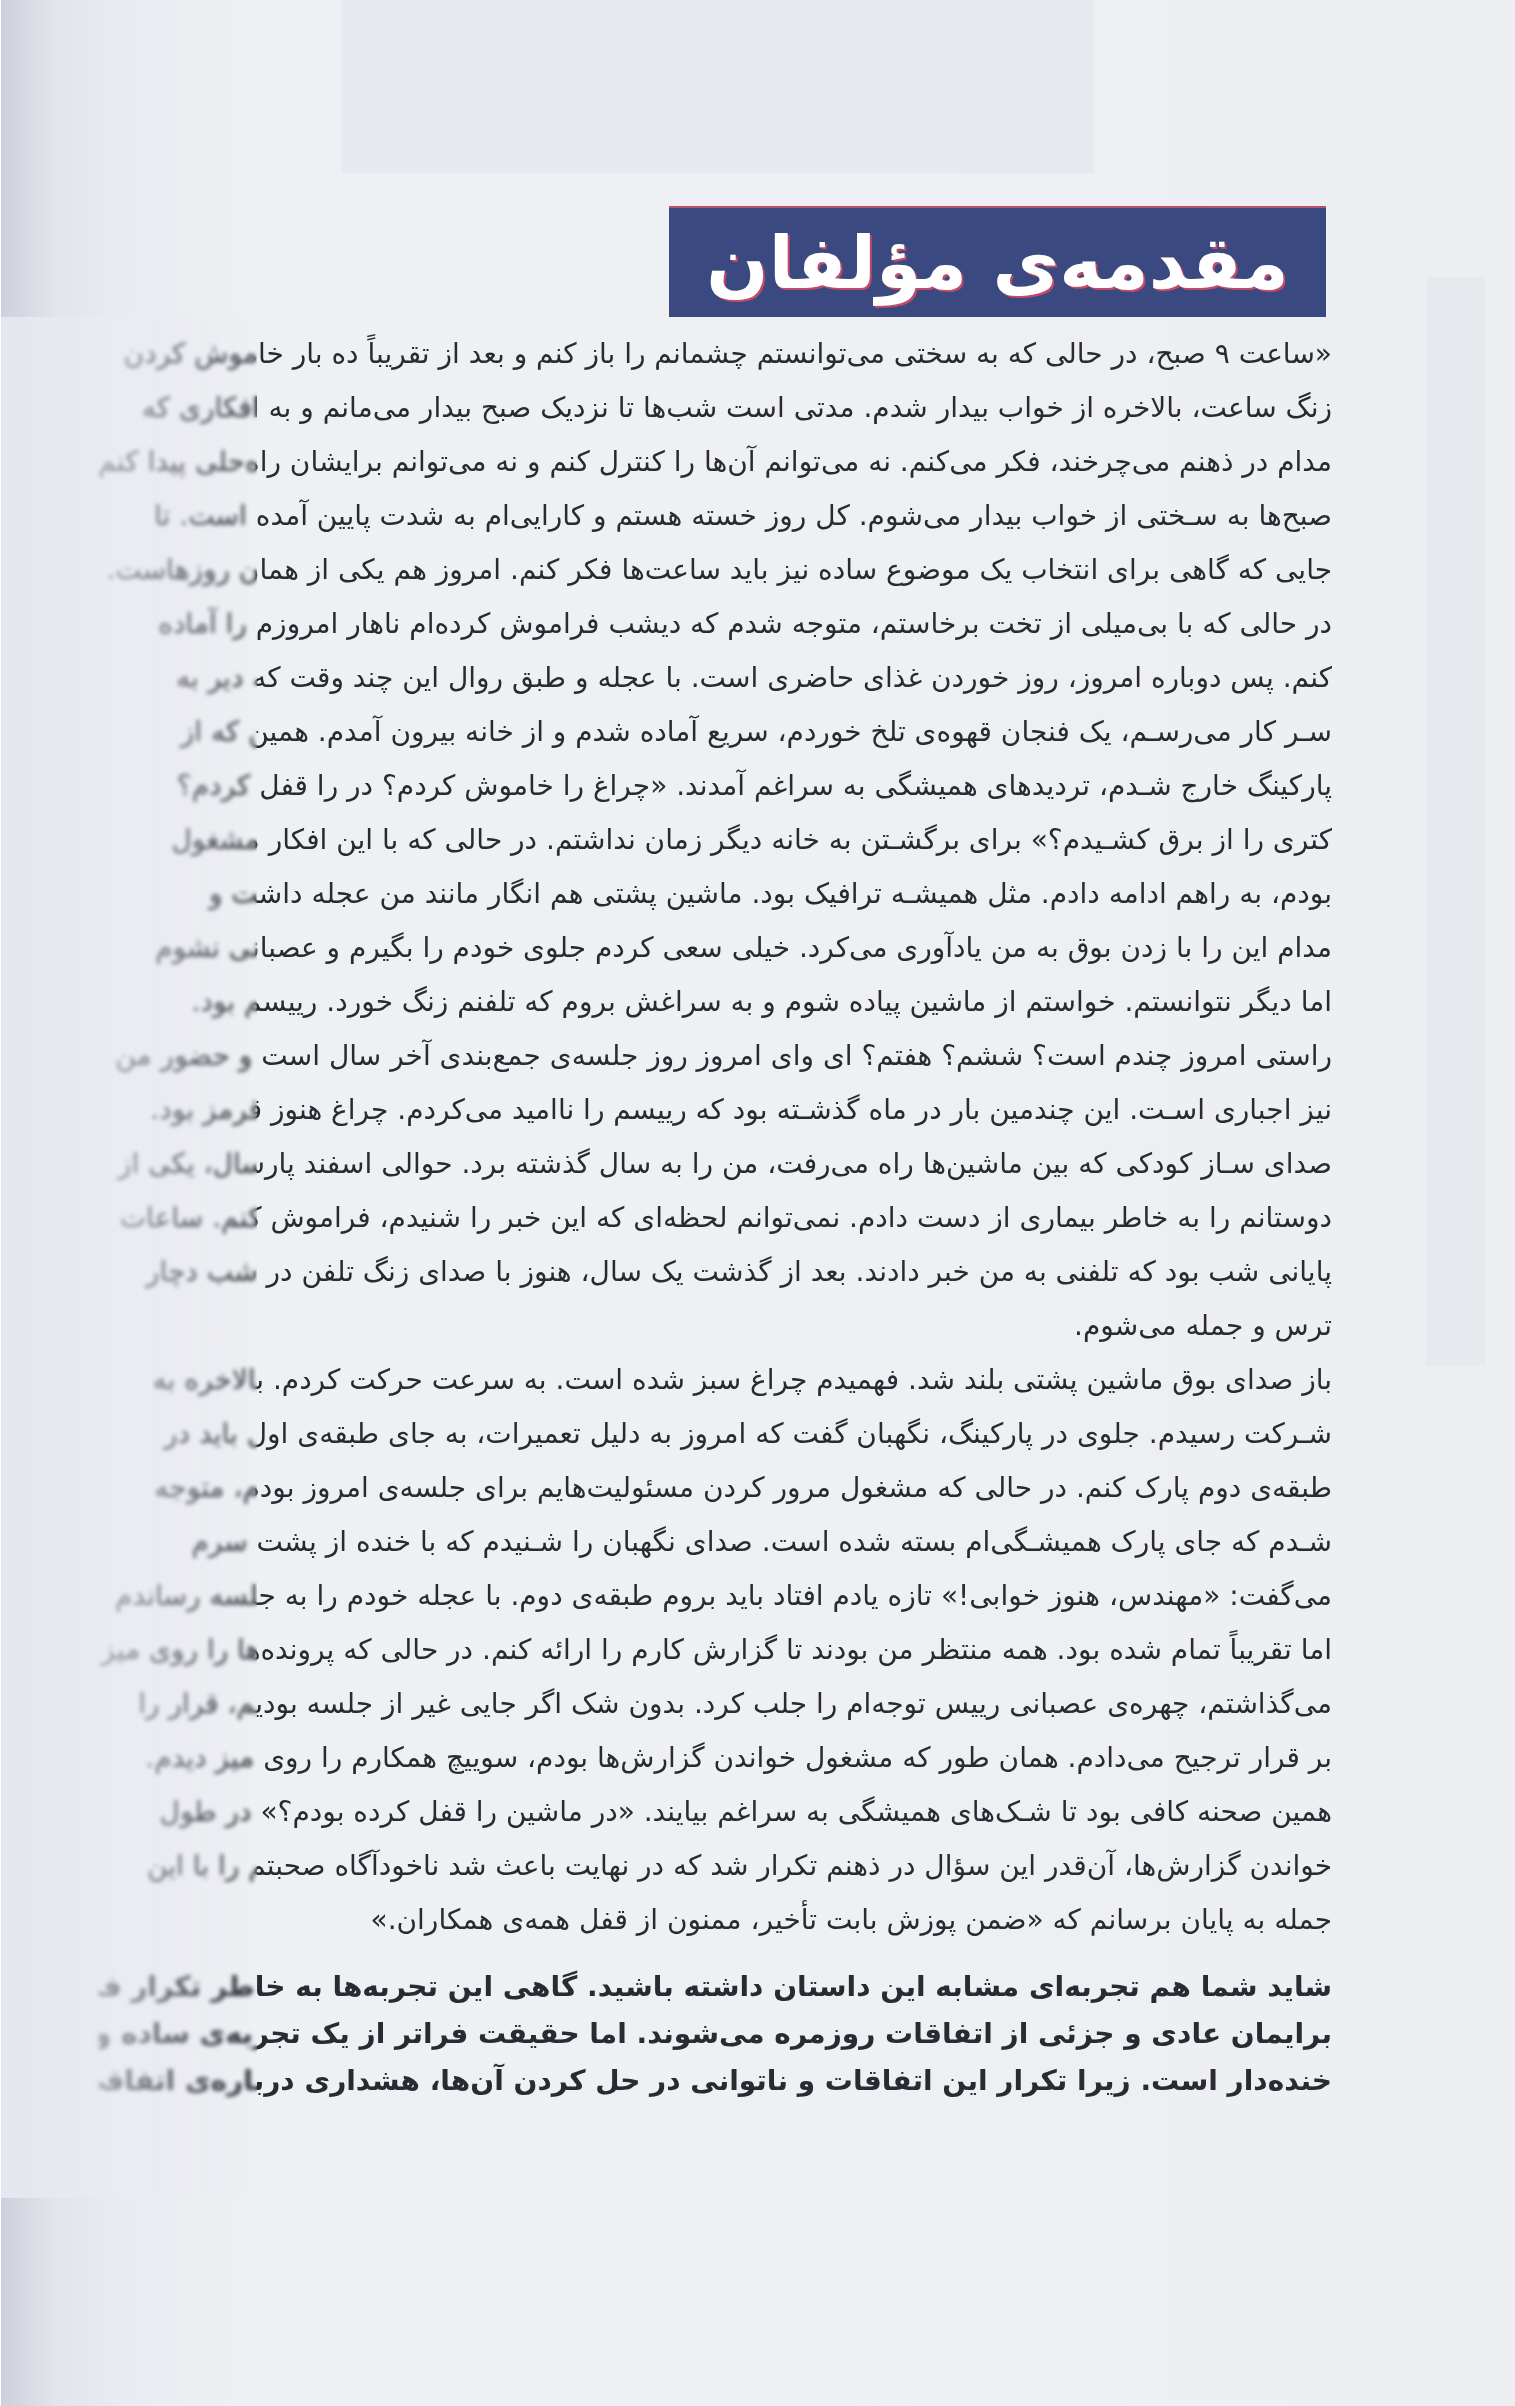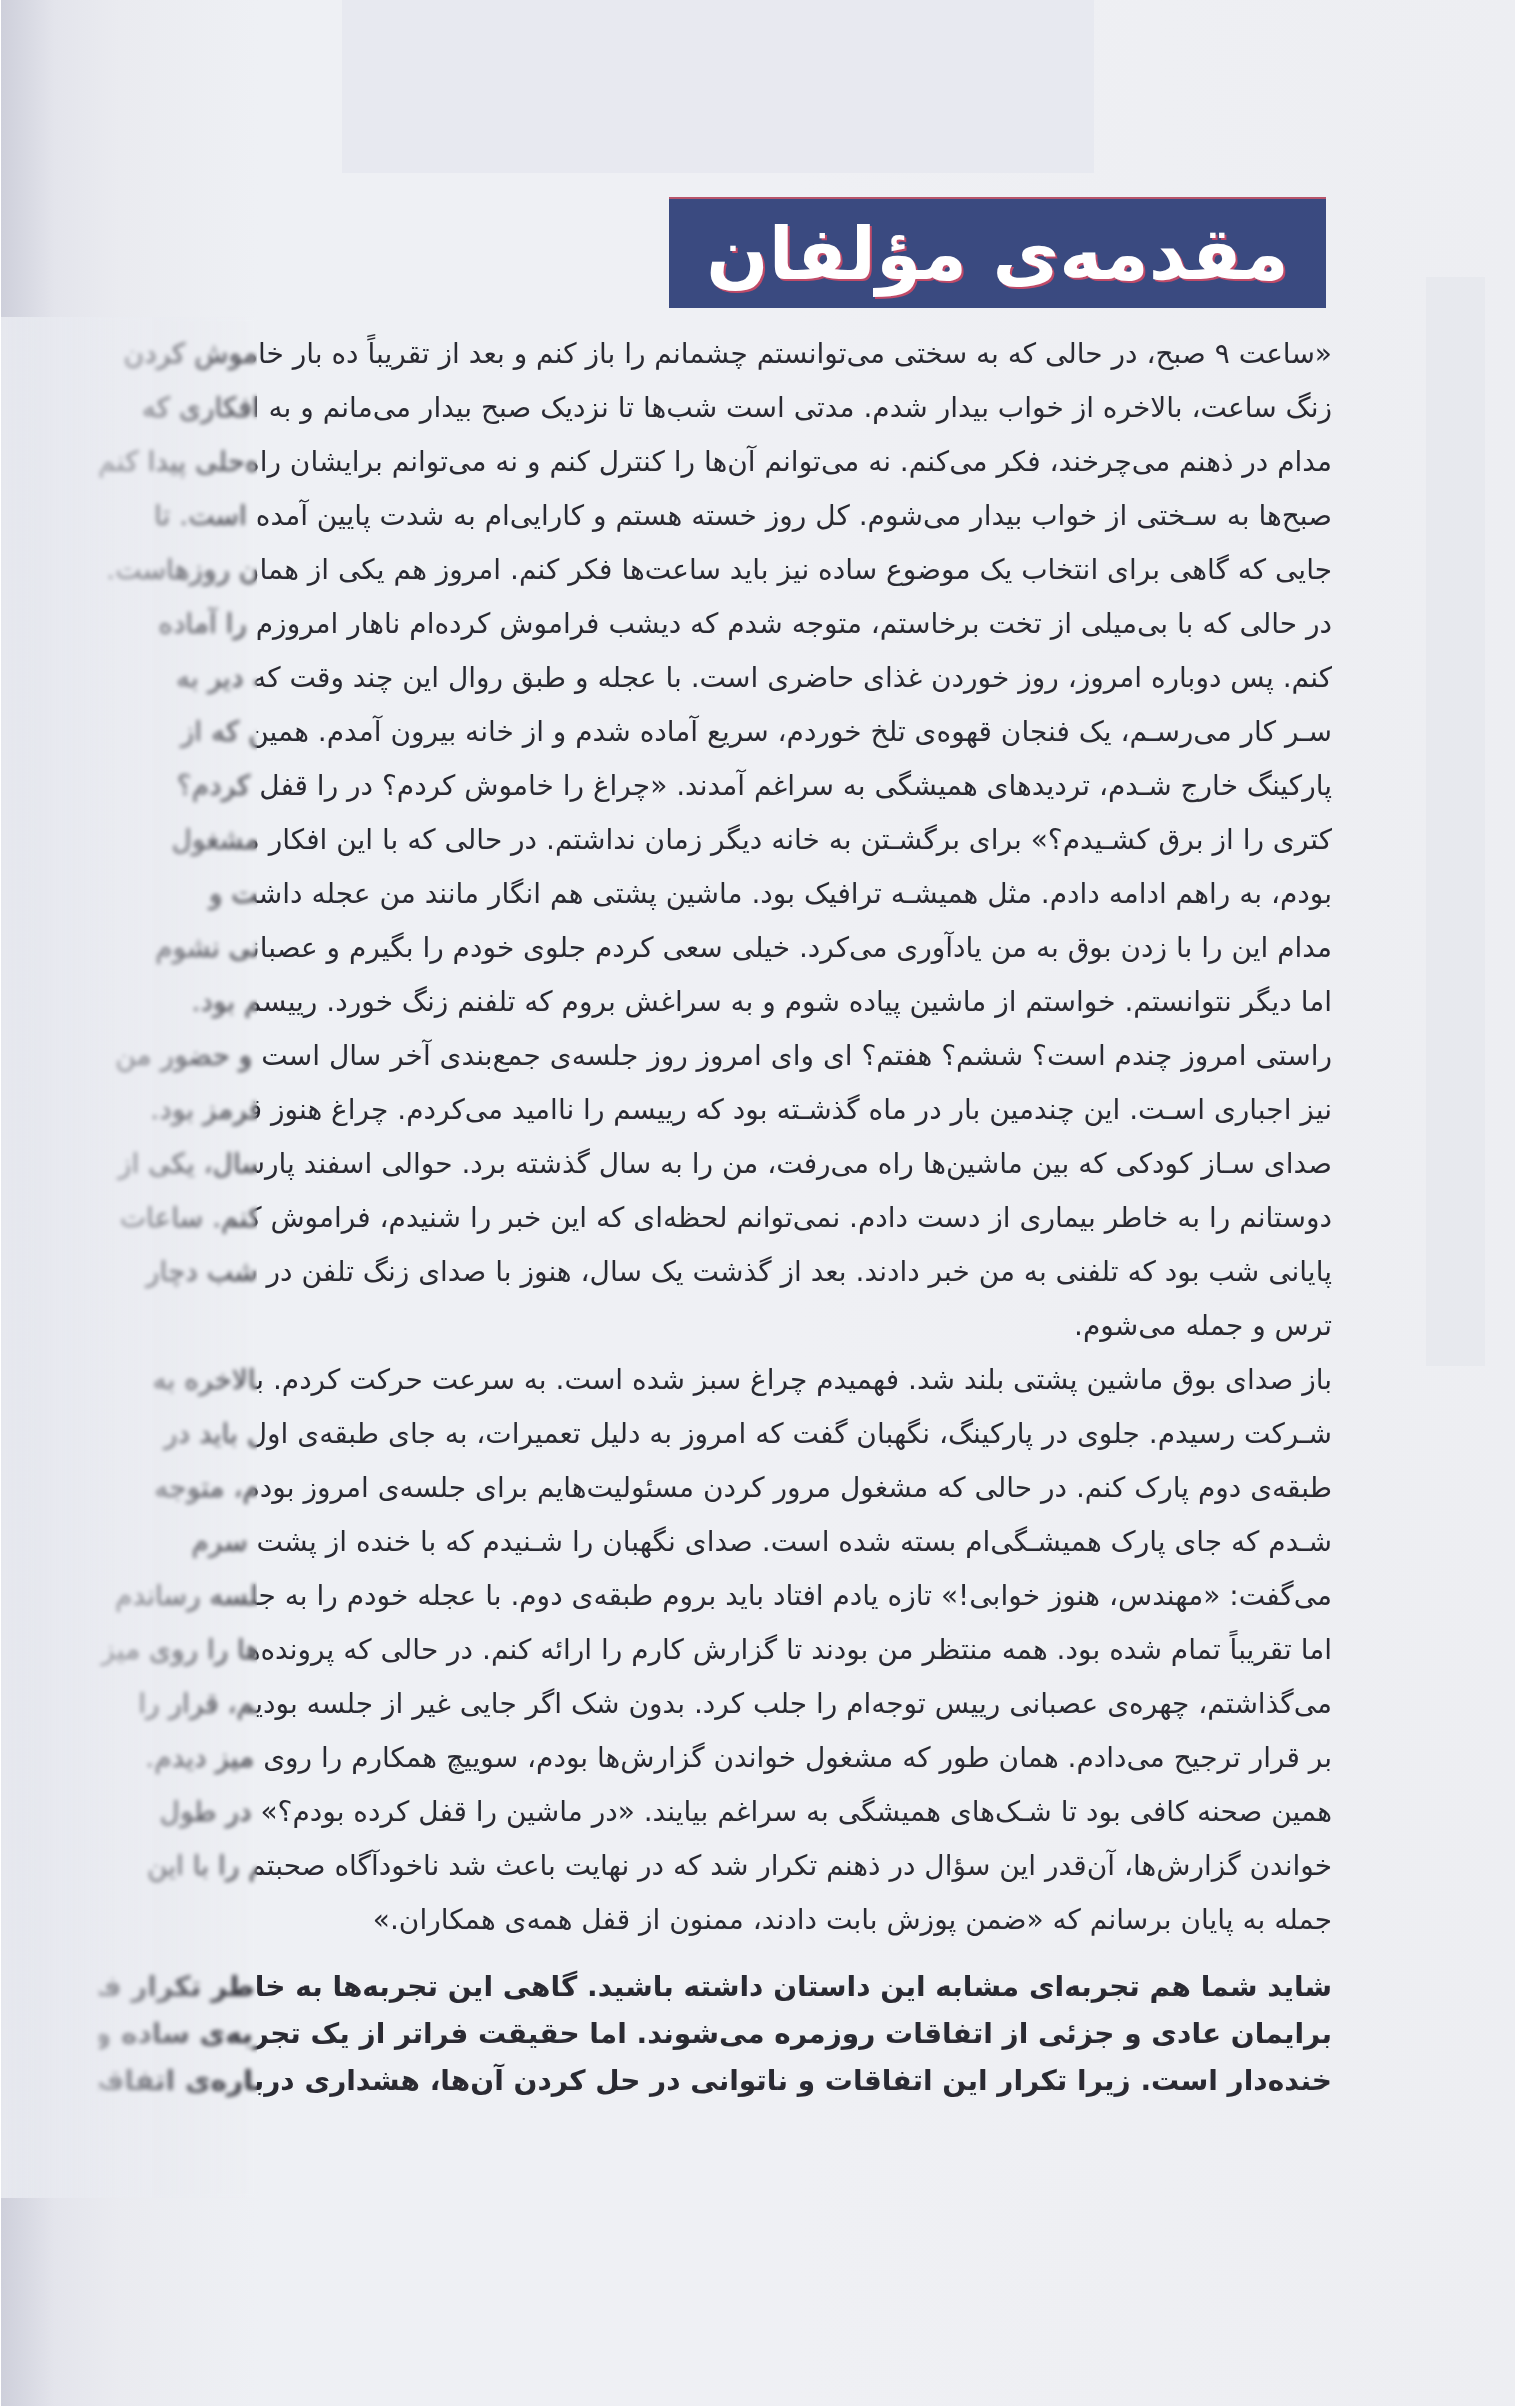--- a/index.html
+++ b/index.html
@@ -35,21 +35,21 @@
       position: absolute;
       left: 0;
       top: 0;
       width: 54px;
       height: 2407px;
       background: linear-gradient(90deg, rgba(180,182,198,0.35), rgba(200,202,215,0));
     }
     .title-box {
       position: absolute;
       left: 669px;
-      top: 197px;
+      top: 206px;
       width: 657px;
       height: 111px;
       background: #3a4a80;
       border-top: 2px solid #b8546a;
       box-sizing: border-box;
       display: flex;
       align-items: center;
       justify-content: center;
     }
     .title-text {
@@ -140,21 +140,21 @@
     <span class="line">باز صدای بوق ماشین پشتی بلند شد. فهمیدم چراغ سبز شده است. به سرعت حرکت کردم. بالاخره به</span>
     <span class="line">شـرکت رسیدم. جلوی در پارکینگ، نگهبان گفت که امروز به دلیل تعمیرات، به جای طبقه‌ی اول باید در</span>
     <span class="line">طبقه‌ی دوم پارک کنم. در حالی که مشغول مرور کردن مسئولیت‌هایم برای جلسه‌ی امروز بودم، متوجه</span>
     <span class="line">شـدم که جای پارک همیشـگی‌ام بسته شده است. صدای نگهبان را شـنیدم که با خنده از پشت سرم</span>
     <span class="line">می‌گفت: «مهندس، هنوز خوابی!» تازه یادم افتاد باید بروم طبقه‌ی دوم. با عجله خودم را به جلسه رساندم</span>
     <span class="line">اما تقریباً تمام شده بود. همه منتظر من بودند تا گزارش کارم را ارائه کنم. در حالی که پرونده‌ها را روی میز</span>
     <span class="line">می‌گذاشتم، چهره‌ی عصبانی رییس توجه‌ام را جلب کرد. بدون شک اگر جایی غیر از جلسه بودیم، قرار را</span>
     <span class="line">بر قرار ترجیح می‌دادم. همان طور که مشغول خواندن گزارش‌ها بودم، سوییچ همکارم را روی میز دیدم.</span>
     <span class="line">همین صحنه کافی بود تا شـک‌های همیشگی به سراغم بیایند. «در ماشین را قفل کرده بودم؟» در طول</span>
     <span class="line">خواندن گزارش‌ها، آن‌قدر این سؤال در ذهنم تکرار شد که در نهایت باعث شد ناخودآگاه صحبتم را با این</span>
-    <span class="line">جمله به پایان برسانم که «ضمن پوزش بابت دادند، ممنون از قفل همه‌ی همکاران.»</span>
+    <span class="line">جمله به پایان برسانم که «ضمن پوزش بابت تأخیر، ممنون از قفل همه‌ی همکاران.»</span>
   </div>
   <div class="para-gap"></div>
   <div class="para para2">
     <span class="line">شاید شما هم تجربه‌ای مشابه این داستان داشته باشید. گاهی این تجربه‌ها به خاطر تکرار فراوان</span>
     <span class="line">برایمان عادی و جزئی از اتفاقات روزمره می‌شوند. اما حقیقت فراتر از یک تجربه‌ی ساده و گاه</span>
     <span class="line">خنده‌دار است. زیرا تکرار این اتفاقات و ناتوانی در حل کردن آن‌ها، هشداری درباره‌ی اتفاقی</span>
   </div>
 </div>
 
 <div class="blur-overlay"></div>

